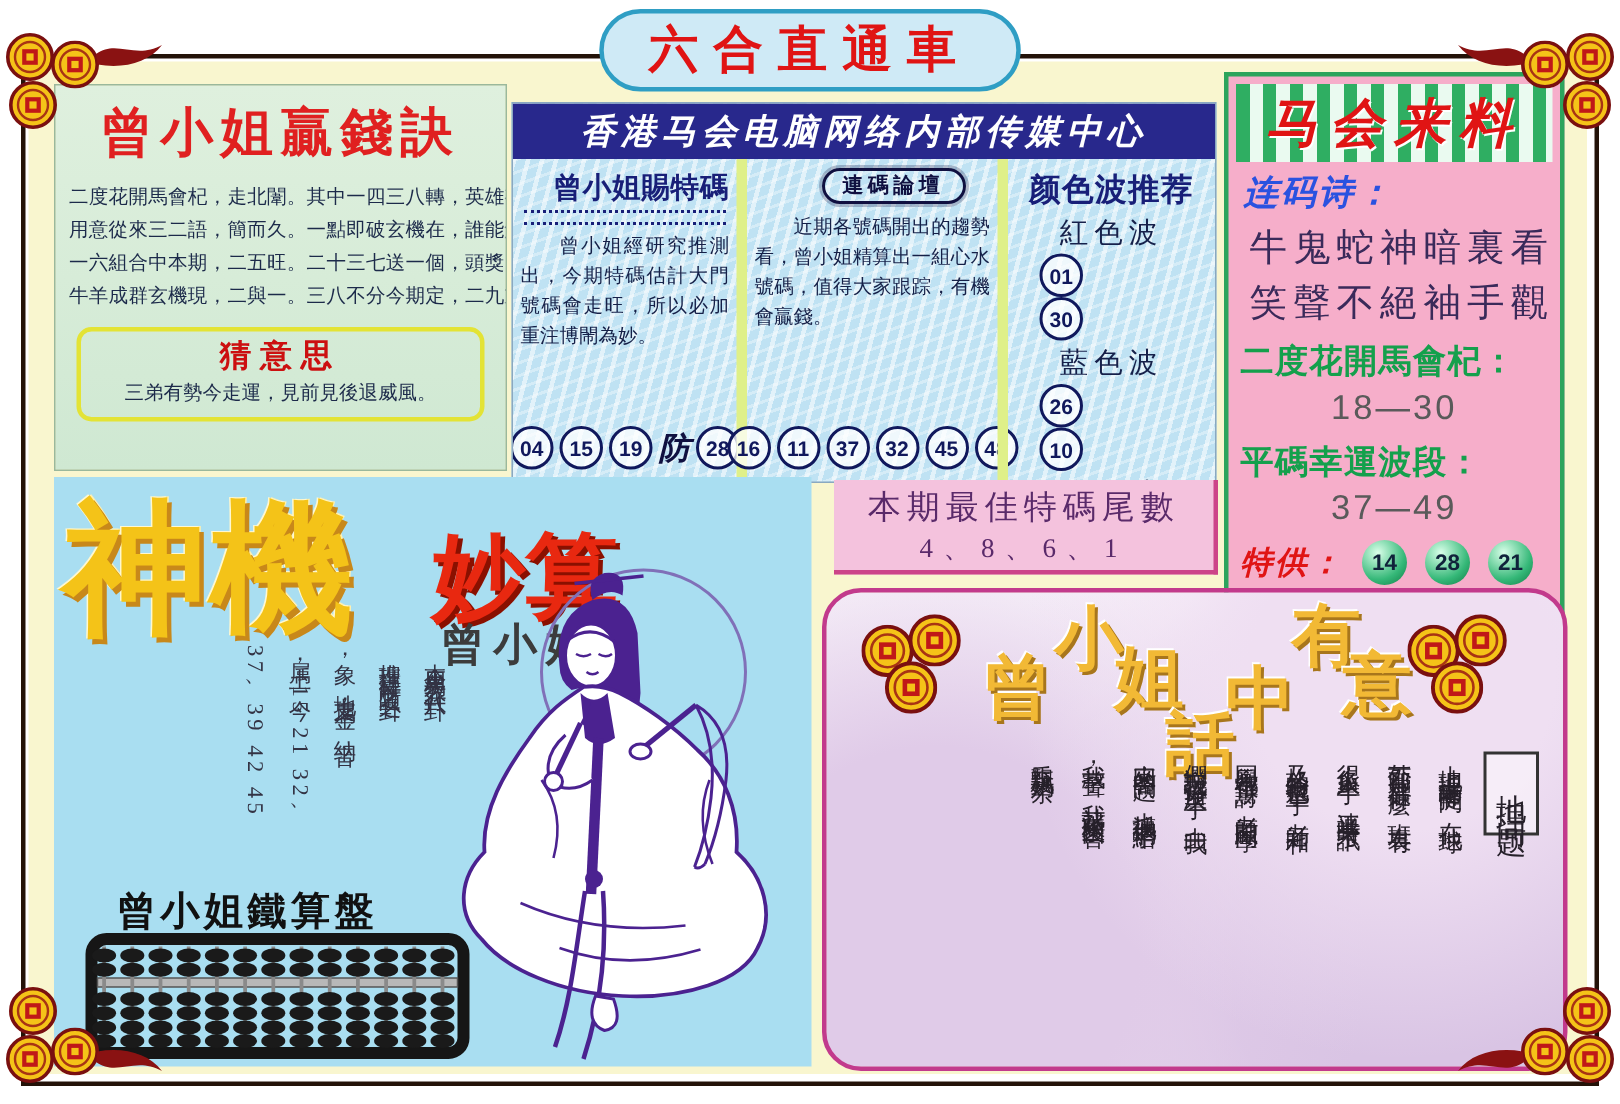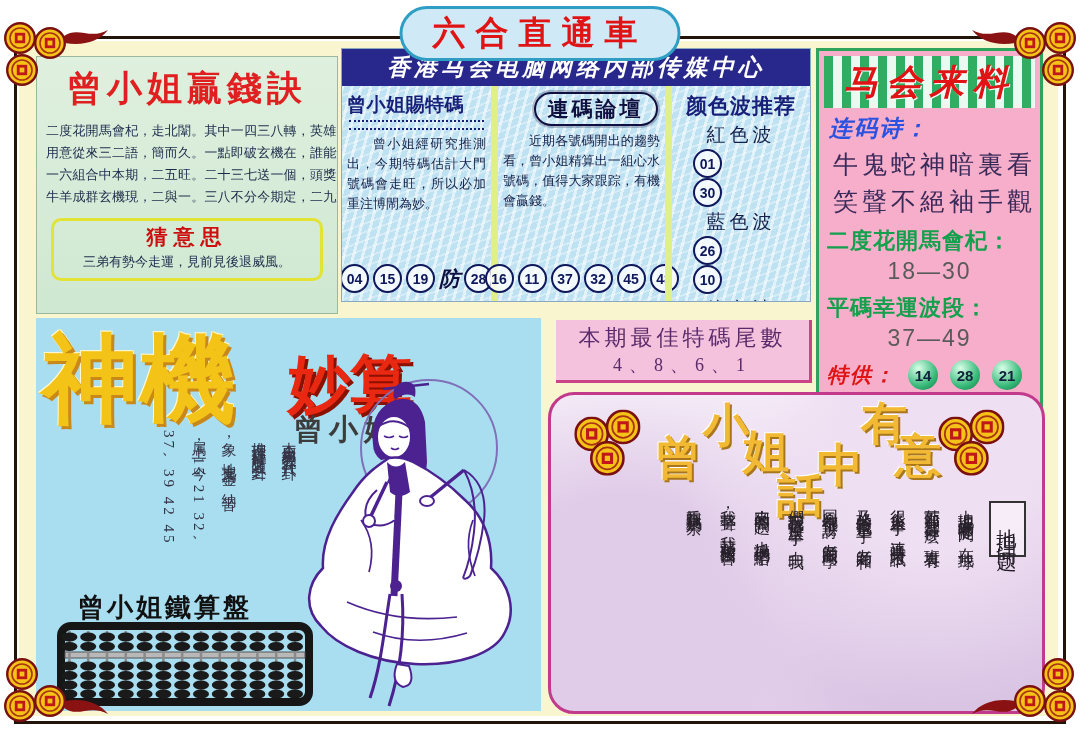--- a/index.html
+++ b/index.html
@@ -28,43 +28,43 @@
     background:linear-gradient(#dff0de,#cfe8d2);border:1px solid #9ab89c;overflow:hidden;}
   .win-title{text-align:center;font-size:35px;font-weight:900;color:#e02020;letter-spacing:5px;margin-top:8px;
     font-family:"Liberation Serif","DejaVu Serif",serif;}
   .win-lines{margin-top:8px;padding:0 9px;color:#1c2a4a;font-size:13px;line-height:22px;white-space:nowrap;}
   .win-lines div{letter-spacing:0.2px;}
   .guess-box{width:258px;margin:10px auto 0;border:3px solid #e3e335;border-radius:10px;padding:2px 4px 6px;}
   .guess-title{text-align:center;color:#cc1010;font-size:21px;font-weight:700;letter-spacing:6px;}
   .guess-lines{text-align:center;color:#1c2a4a;font-size:13px;line-height:21px;white-space:nowrap;}
 
   
-  .panel-media{position:absolute;left:341px;top:48px;width:468px;height:252px;z-index:2;
+  .panel-media{position:absolute;left:341px;top:68px;width:468px;height:252px;z-index:2;
     border:1px solid #8aa8c0;background-color:#bfe2f3;
     background-image:repeating-linear-gradient(105deg,rgba(255,255,255,.55) 0 3px,rgba(255,255,255,0) 3px 9px),
                      repeating-linear-gradient(-20deg,rgba(255,255,255,.35) 0 2px,rgba(255,255,255,0) 2px 8px);
     overflow:hidden;}
   .media-header{height:37px;background:#28288c;color:#ffffff;display:flex;align-items:center;justify-content:center;
     font-size:23px;letter-spacing:4px;font-style:italic;font-weight:700;
     font-family:"Liberation Serif","DejaVu Serif",serif;}
   .media-body{display:flex;height:215px;}
   .vsep{width:7px;background:#dff089;height:100%;}
   .mcol{padding:6px 5px 4px;box-sizing:border-box;display:flex;flex-direction:column;}
   .col1{width:149px;}  .col2{width:167px;}  .col3{width:138px;flex:1;}
-  .col1-title{font-size:19px;font-weight:900;color:#181f78;letter-spacing:0.5px;text-align:left;}
+  .col1-title{font-size:19px;font-weight:900;color:#181f78;letter-spacing:0.5px;text-align:right;}
   .dotted-div{height:6px;border-top:2px dotted #181f78;border-bottom:2px dotted #181f78;margin:2px 2px 4px;}
   .col-body{font-size:13px;line-height:20px;color:#152048;text-align:justify;text-indent:2em;
     font-family:"Liberation Serif","DejaVu Serif",serif;}
   .nums{display:flex;gap:4px;justify-content:center;align-items:center;margin-top:auto;margin-bottom:4px;}
   .numc{width:25px;height:25px;border:2px solid #10185c;border-radius:50%;background:rgba(255,255,255,.75);
     color:#10185c;font-size:14px;font-weight:700;display:flex;align-items:center;justify-content:center;flex:0 0 auto;}
   .guard{font-size:21px;font-weight:900;color:#101040;font-family:"Liberation Serif","DejaVu Serif",serif;font-style:italic;}
   .col2-title-wrap{text-align:center;}
   .col2-title{display:inline-block;border:2px solid #101040;border-radius:20px;box-shadow:0 0 0 2px rgba(16,16,64,.25);
-    padding:1px 12px;font-size:21px;font-weight:700;color:#101040;letter-spacing:3px;
+    padding:1px 12px;font-size:14px;font-weight:700;color:#101040;letter-spacing:3px;
     font-family:"Liberation Serif","DejaVu Serif",serif;margin-left:28px;}
   .col3-title{font-size:21px;font-weight:900;color:#181f78;text-align:center;letter-spacing:1px;}
   .wave{margin-top:2px;}
   .wave-label{text-align:center;font-size:19px;color:#16204a;letter-spacing:4px;
     font-family:"Liberation Serif","DejaVu Serif",serif;}
   .wave-nums{display:flex;justify-content:space-between;padding:1px 16px 0;flex-direction:column;}
 
   
   .panel-mahui{position:absolute;left:816px;top:48px;width:227px;height:386px;z-index:2;
     background:#f6aeca;border:3px solid #2ca45c;box-sizing:border-box;overflow:hidden;}

